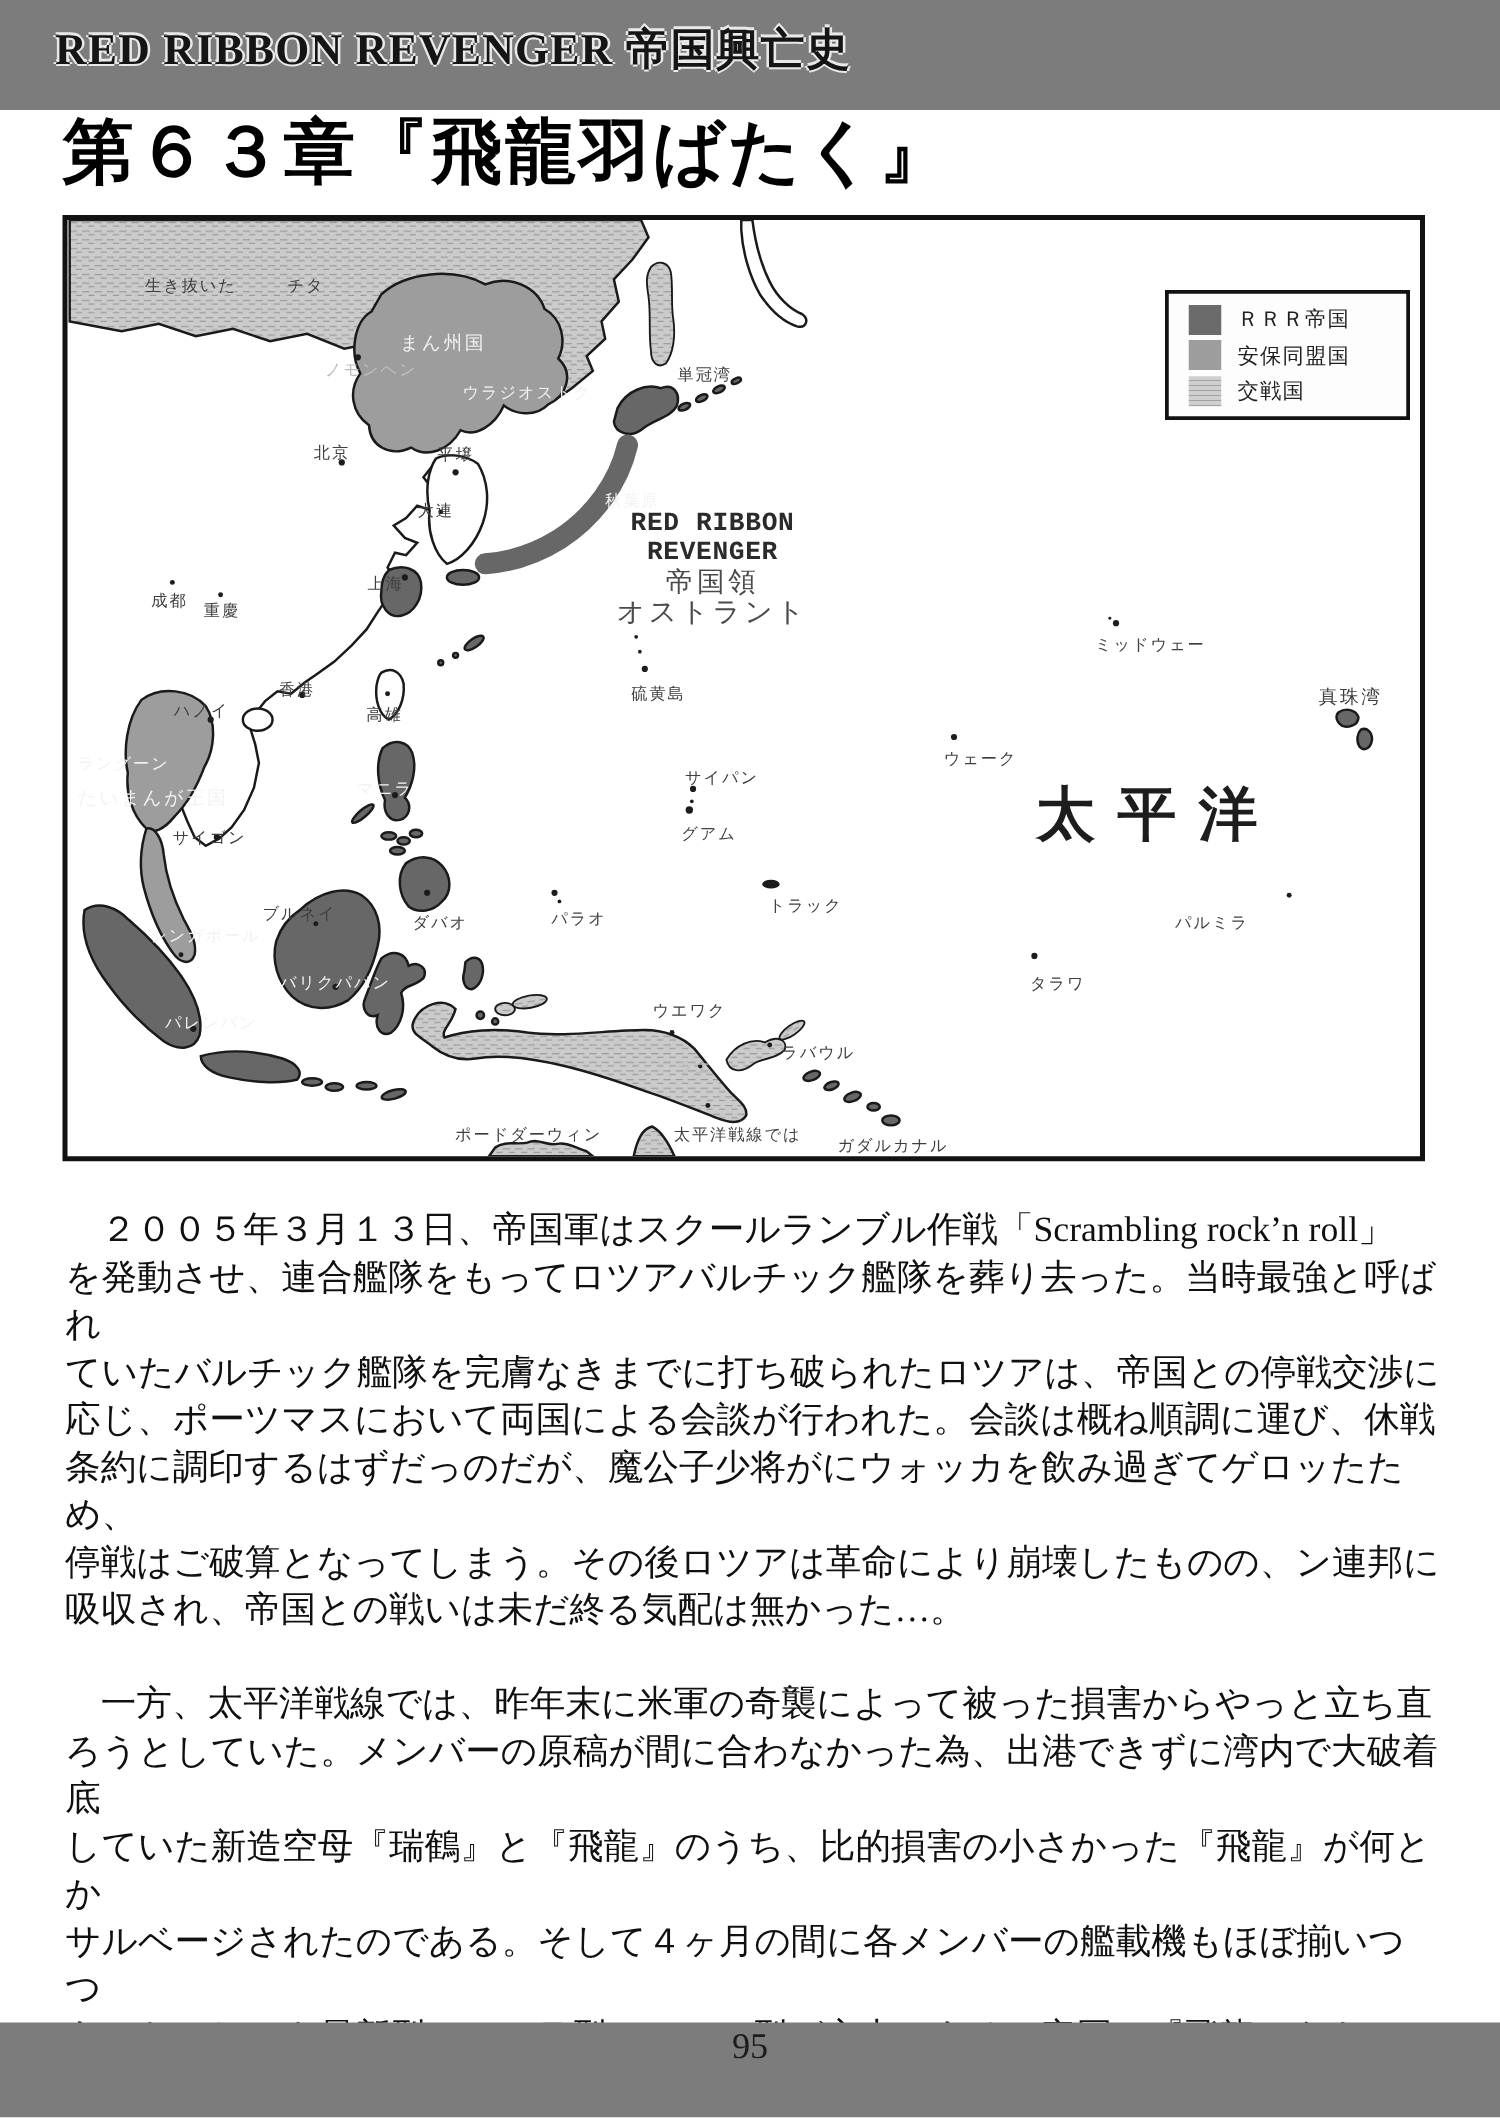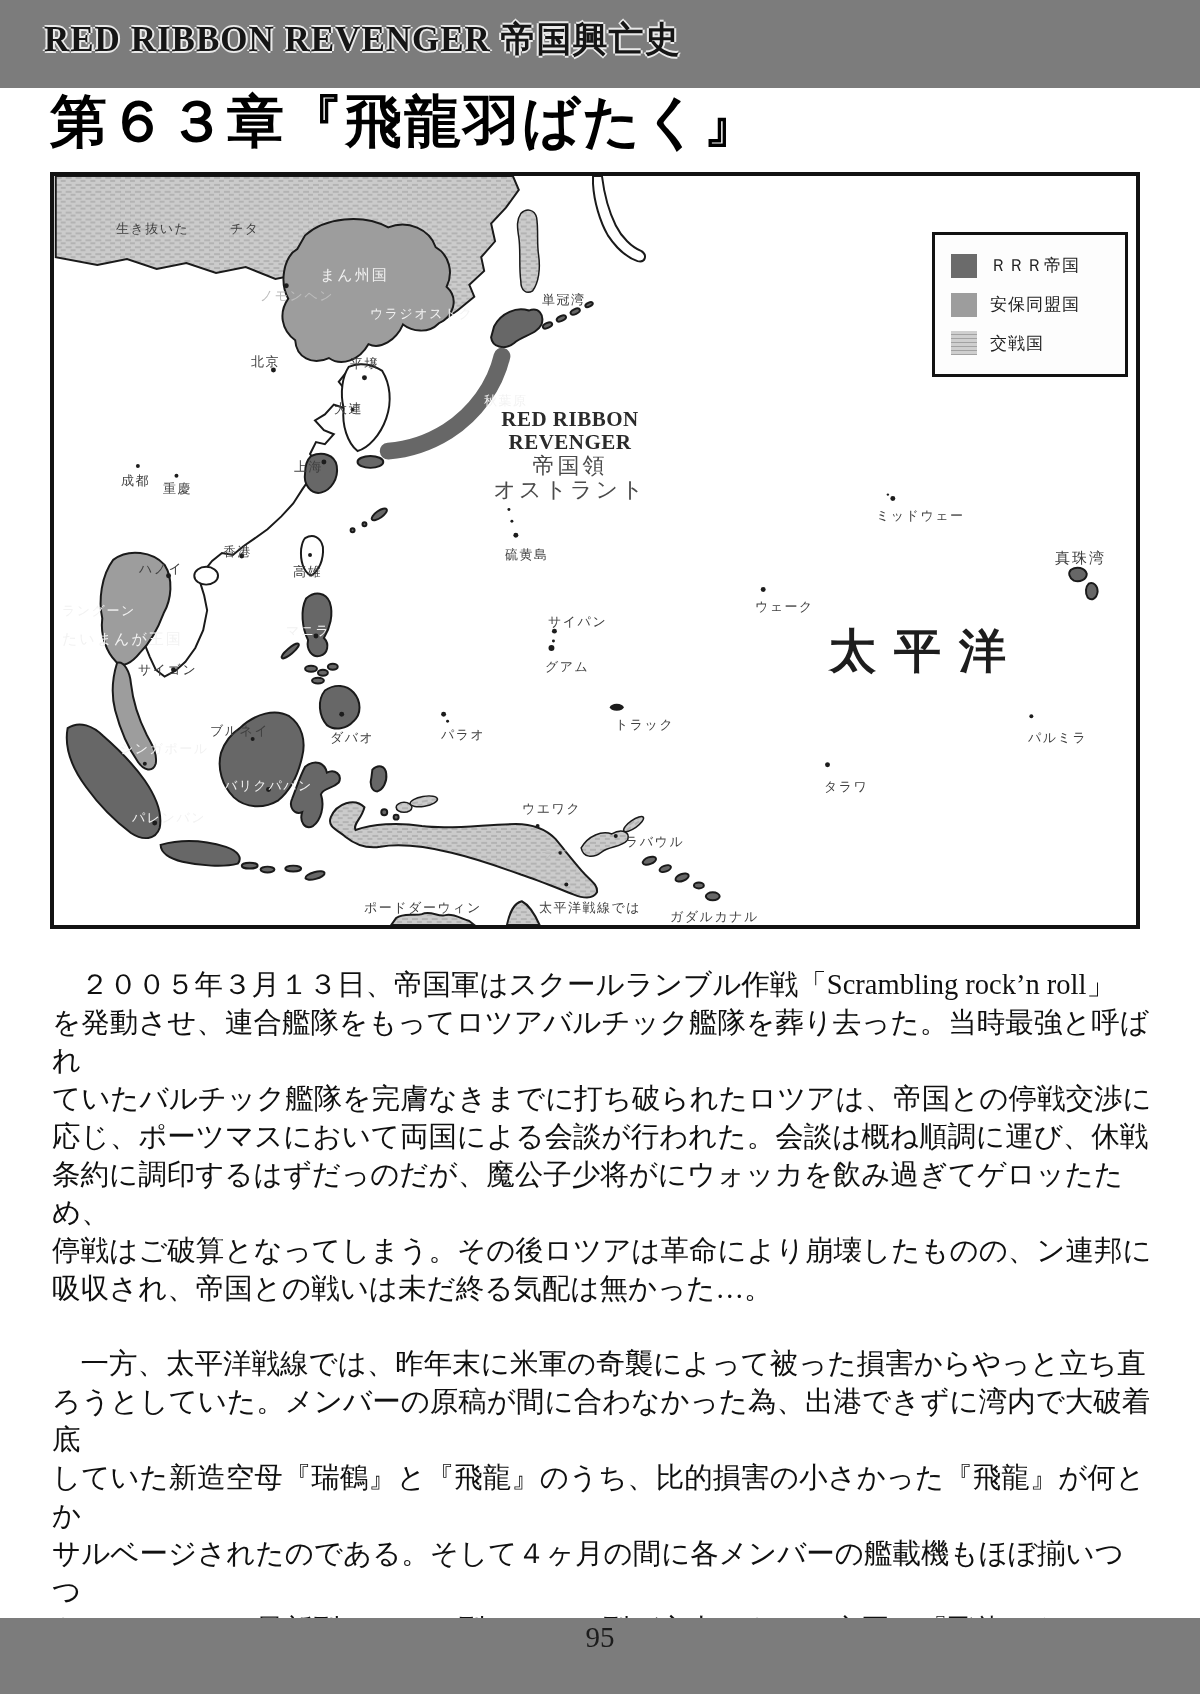--- a/index.html
+++ b/index.html
@@ -24,24 +24,24 @@
   svg.basemap { position:absolute; left:0; top:0; width:1082px; height:749px; }
   .ml { position:absolute; font-size:13px; color:#3f3f3f; letter-spacing:1.5px; white-space:nowrap; line-height:1; }
   .ml-w { color:#f2f2f2; }
   .ml-wf { color:#bdbdbd; }
   .ml-lg { font-size:15px; letter-spacing:2px; }
   .ocean-label {
     position:absolute; left:775px; top:444px; font-size:47px; letter-spacing:18px;
     color:#1d1d1d; font-weight:600; white-space:nowrap;
   }
   .empire-block { position:absolute; left:516px; top:232px; transform:translateX(-50%); text-align:center; line-height:1.1; white-space:nowrap; }
-  .empire-block .en { font-size:21px; font-weight:bold; color:#2b2b2b; letter-spacing:0.5px; }
+  .empire-block .en { font-size:21px; font-weight:bold; color:#2b2b2b; letter-spacing:0.5px;font-family:Liberation Mono, monospace; }
   .empire-block .jp { font-size:22px; color:#4a4a4a; letter-spacing:3px; }
   .legend {
-    position:absolute; left:878px; top:56px; width:196px; height:145px; background:#fdfdfd;
+    position:absolute; left:878px; top:56px; width:196px; height:104px; background:#fdfdfd;
     border:3px solid #121212; box-sizing:border-box; display:flex; flex-direction:column;
     justify-content:space-evenly; padding:4px 0 4px 16px;
   }
   .legend-row { display:flex; align-items:center; gap:13px; }
   .swatch { width:26px; height:24px; flex:0 0 auto; }
   .swatch.empire { background:#6b6b6b; }
   .swatch.alliance { background:#9d9d9d; }
   .swatch.belligerent { background:repeating-linear-gradient(180deg,#cfcfcf 0 3px,#a2a2a2 3px 4px); }
   .legend-label { font-size:17px; color:#1f1f1f; letter-spacing:1px; white-space:nowrap; }
   .paras { position:absolute; left:52px; top:966px; width:1100px; }
@@ -183,21 +183,21 @@
   <span class="ml" style="left:488px;top:117px">単冠湾</span>
   <span class="ml ml-w" style="left:430px;top:218px">秋葉原</span>
   <span class="ml" style="left:451px;top:372px">硫黄島</span>
   <span class="ml" style="left:494px;top:439px">サイパン</span>
   <span class="ml" style="left:491px;top:484px">グアム</span>
   <span class="ml" style="left:561px;top:542px">トラック</span>
   <span class="ml" style="left:387px;top:552px">パラオ</span>
   <span class="ml" style="left:701px;top:424px">ウェーク</span>
   <span class="ml" style="left:822px;top:333px">ミッドウェー</span>
   <span class="ml ml-lg" style="left:1001px;top:375px">真珠湾</span>
-  <span class="ml" style="left:974px;top:555px">パルミラ</span>
+  <span class="ml" style="left:886px;top:555px">パルミラ</span>
   <span class="ml" style="left:770px;top:604px">タラワ</span>
   <span class="ml" style="left:280px;top:226px">大連</span>
   <span class="ml" style="left:240px;top:284px">上海</span>
   <span class="ml" style="left:67px;top:298px">成都</span>
   <span class="ml" style="left:109px;top:306px">重慶</span>
   <span class="ml" style="left:169px;top:369px">香港</span>
   <span class="ml" style="left:239px;top:389px">高雄</span>
   <span class="ml" style="left:85px;top:386px">ハノイ</span>
   <span class="ml ml-w" style="left:8px;top:428px">ラングーン</span>
   <span class="ml ml-w ml-lg" style="left:8px;top:456px">たいまんが王国</span>

